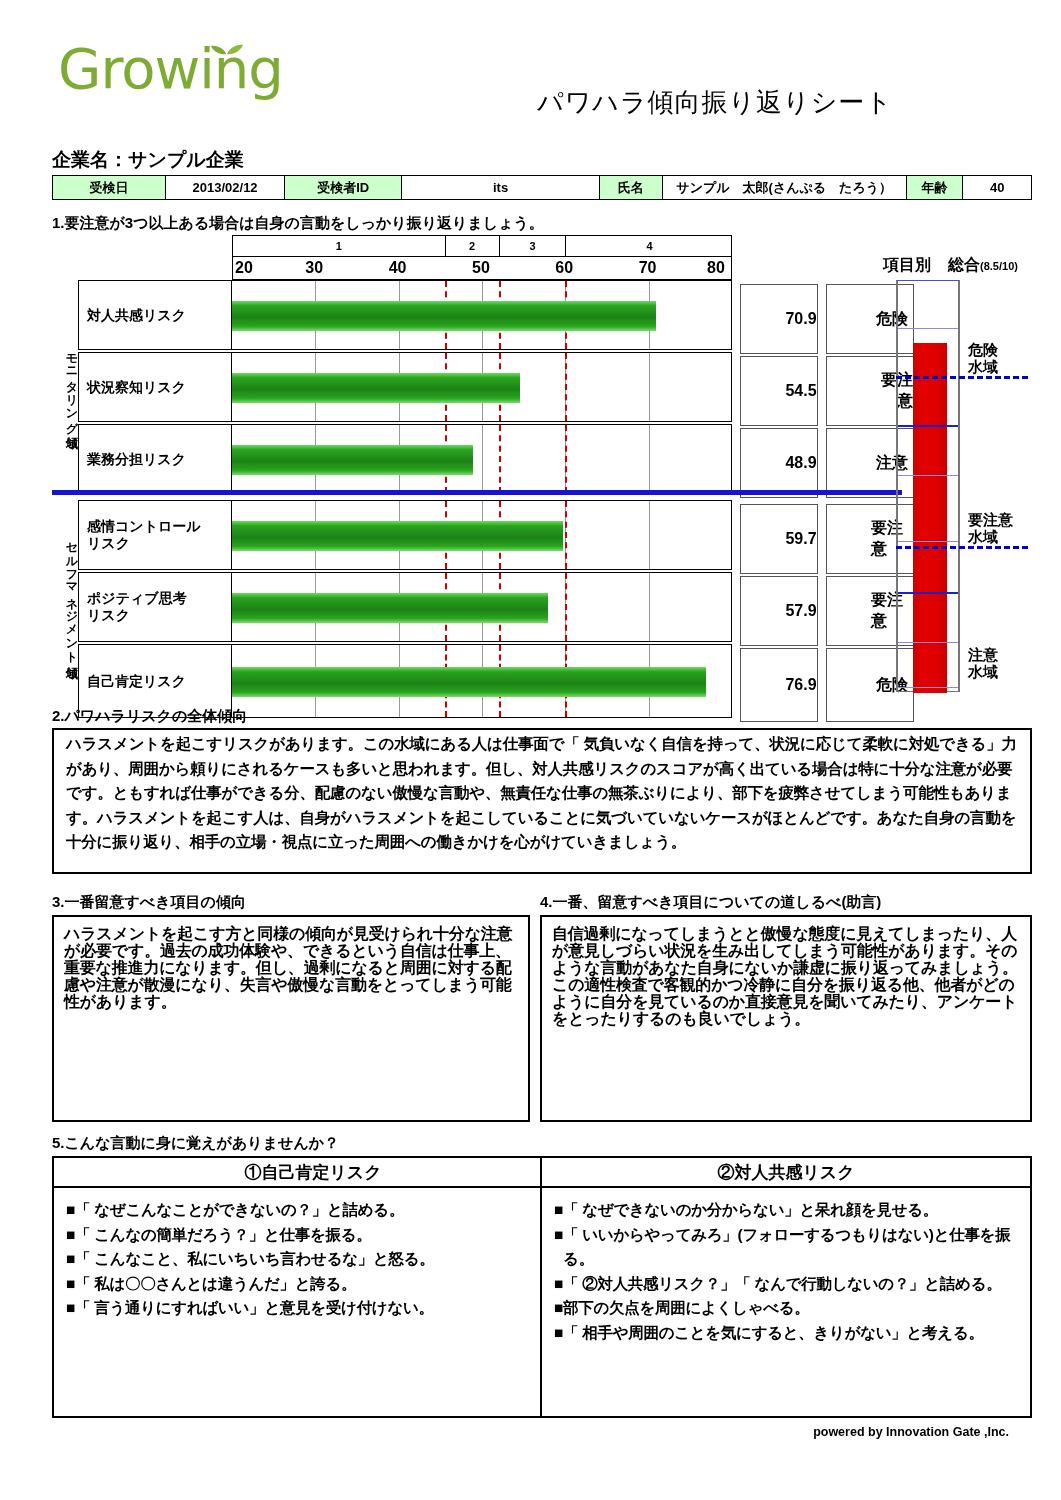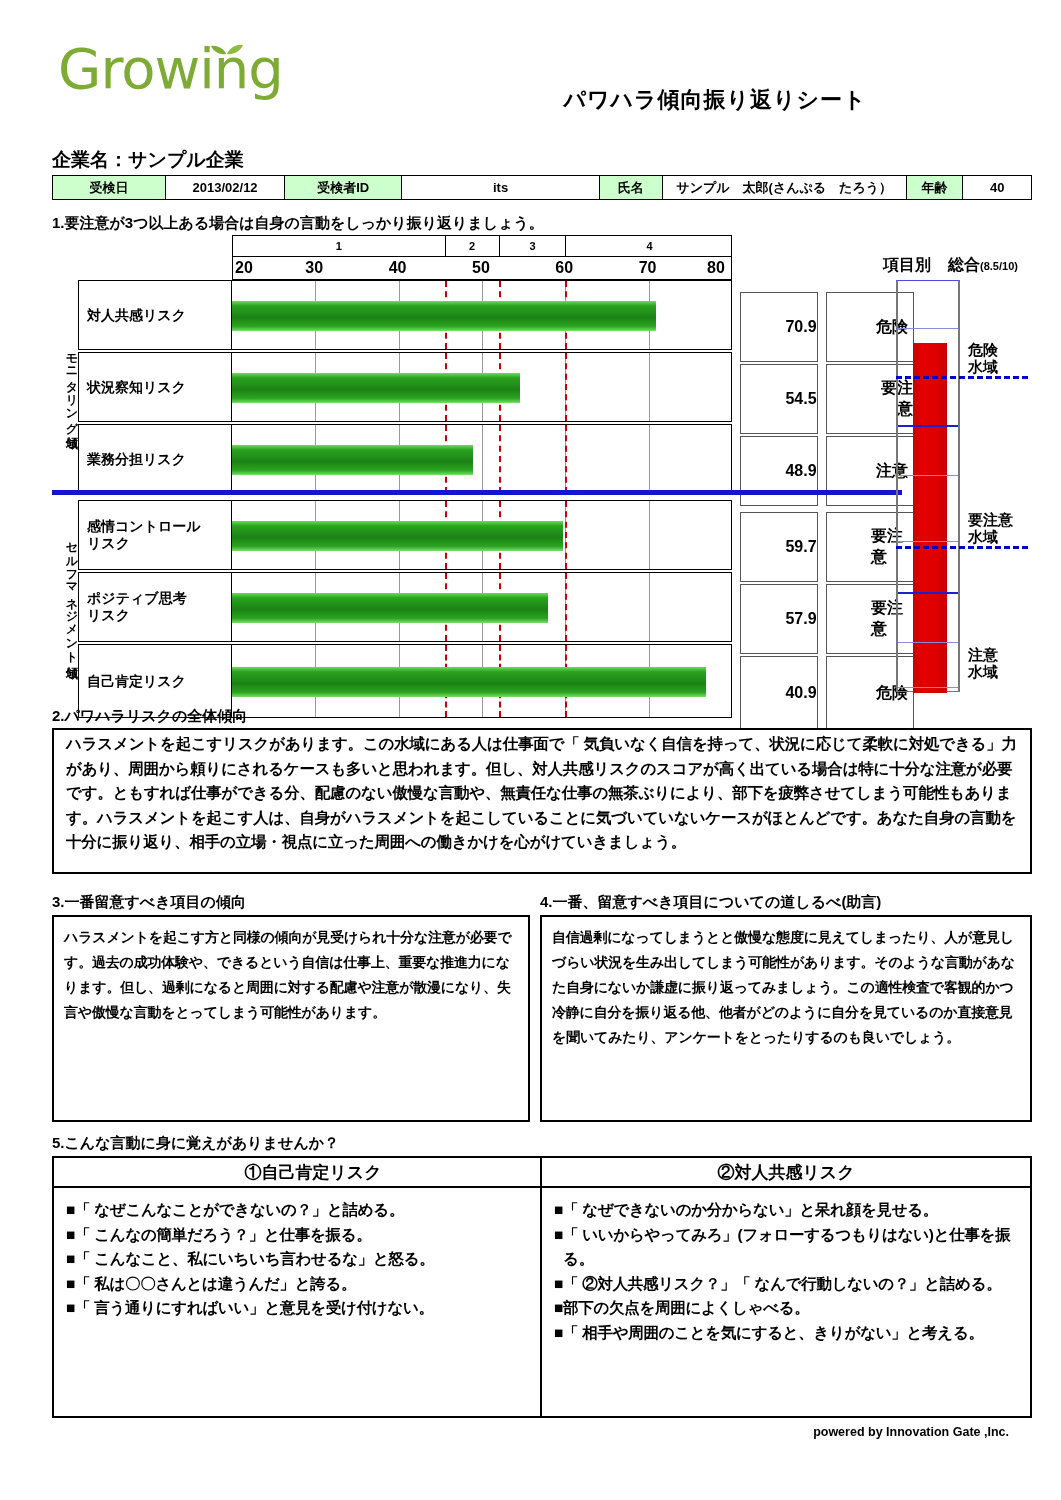--- a/index.html
+++ b/index.html
@@ -18,21 +18,21 @@
   .logo { position:absolute; left:58px; top:38px; width:250px; height:62px; }
   .logo-text {
     font-family:"DejaVu Sans", sans-serif;
     font-size:56px; color:#7dab33; letter-spacing:-1px; line-height:62px;
     font-weight:400;
   }
   .logo-leaf { position:absolute; left:152px; top:6px; width:34px; height:18px; }
 
   .doc-title {
     position:absolute; left:430px; top:85px; width:570px;
-    text-align:center; font-size:22px; font-weight:bold; letter-spacing:1px;
+    text-align:center; font-size:26px; font-weight:normal; letter-spacing:1px;
   }
 
   .company {
     position:absolute; left:52px; top:147px;
     font-size:19px; font-weight:bold;
   }
 
   
   .info-table {
     position:absolute; left:52px; top:175px; width:980px;
@@ -82,21 +82,21 @@
     background:#fff; overflow:hidden;
   }
   .row .plot .gl { position:absolute; top:0; bottom:0; width:1px; background:#9a9a9a; }
   .row .plot .dash { position:absolute; top:0; bottom:0; width:0;
                      border-left:2px dashed #cc0000; }
   .bar {
     position:absolute; left:0; height:30px;
     background:linear-gradient(to bottom,#6ddc5e 0%,#2aa31f 16%,#1b8316 55%,#2aa31f 84%,#76e066 100%);
   }
   .row .scorebox, .row .judgebox {
-    position:absolute; top:12px; height:100%; border:1.5px solid #555;
+    position:absolute; top:4px; height:100%; border:1.5px solid #555;
     display:flex; align-items:center; justify-content:center;
     font-size:16px; font-weight:bold;padding-left:44px;
   }
   .row .scorebox { left:662px; width:78px; }
   .row .judgebox { left:748px; width:88px; }
 
   .divider-blue { position:absolute; left:52px; width:850px; height:5px; background:#1414d2; }
 
   
   .col-hdr { position:absolute; font-size:16px; font-weight:bold; text-align:center; }
@@ -106,21 +106,21 @@
   .gauge-wrap .tick { position:absolute; left:0; right:0; height:0; }
   .gauge-fill { position:absolute; left:15px; width:34px;
                 background:linear-gradient(to right,#cc0000 0%,#e40000 30%,#dd0000 70%,#c90000 100%); }
   .gauge-dash { position:absolute; width:132px; height:0; border-top:3px dashed #0000cc; }
   .zone-text { position:absolute; font-size:15px; font-weight:bold; line-height:17px; }
 
   
   .tbox { position:absolute; border:2px solid #000; background:#fff; }
   .tbox p {
     margin:0; padding:0;
-    font-size:14px; line-height:25px; font-weight:bold;
+    font-size:16px; line-height:17px; font-weight:bold;
     letter-spacing:-0.2px;
   }
   .tbox.big p { font-size:15.5px; line-height:24.5px; }
 
   .card-title {
     position:absolute; left:0; right:0; top:0; height:30px; line-height:29px;
     text-align:center; font-size:17px; font-weight:bold;
     border-bottom:2px solid #000;
   }
   .card-body { position:absolute; left:0; right:0; top:30px; bottom:0; padding:10px 8px 0 12px; }
@@ -280,21 +280,21 @@
             <div class="gl" style="left: 83.3333px;"></div>
             <div class="gl" style="left: 166.667px;"></div>
             <div class="gl" style="left: 250px;"></div>
             <div class="gl" style="left: 333.333px;"></div>
             <div class="gl" style="left: 416.667px;"></div>
             <div class="dash" style="left: 212.5px;"></div>
             <div class="dash" style="left: 266.667px;"></div>
             <div class="dash" style="left: 333.333px;"></div>
             <div class="bar" style="width: 474.167px; top: 22px;"></div>
           </div>
-          <div class="scorebox">40.9</div>
+          <div class="scorebox">76.9</div>
           <div class="judgebox">危険</div>
         </div>
       </div>
 
     <div class="grp-label" style="left:0px; top:48px; height:205px;">モニタリング領域</div>
     <div class="grp-label" style="left:0px; top:265px; height:192px;">セルフマネジメント領域</div>
   </div>
 
   <div class="divider-blue" style="top:490px;"></div>
 

